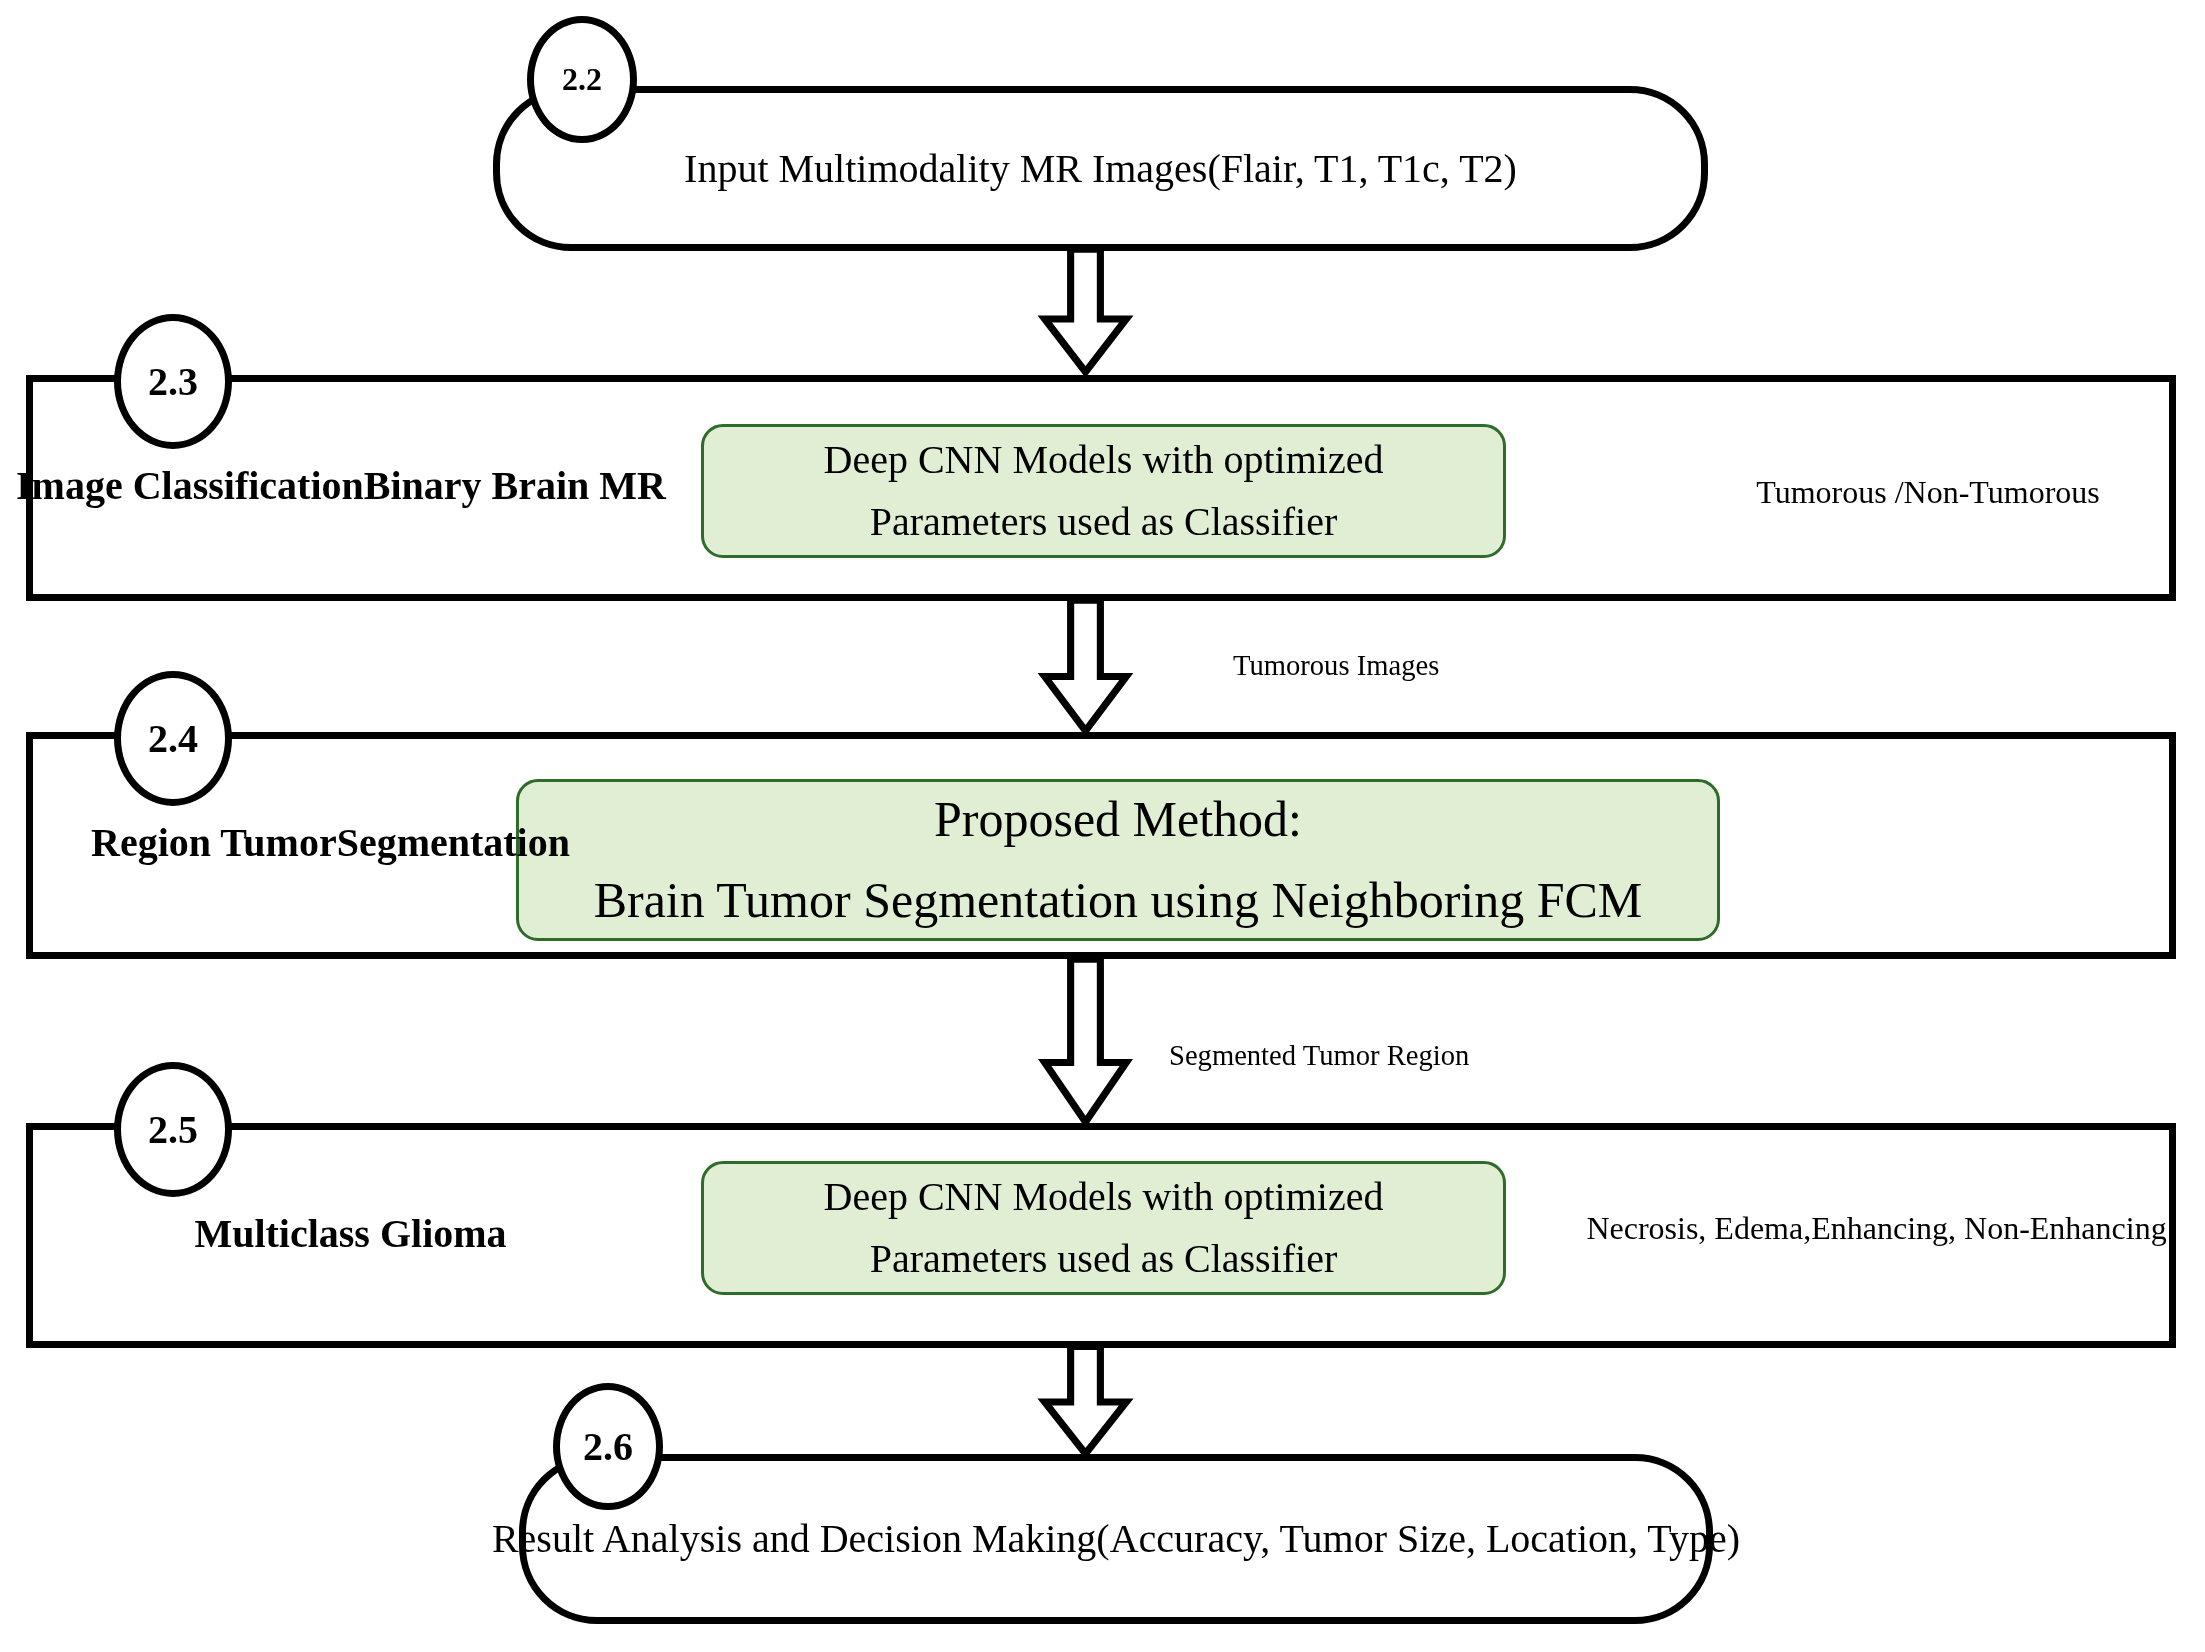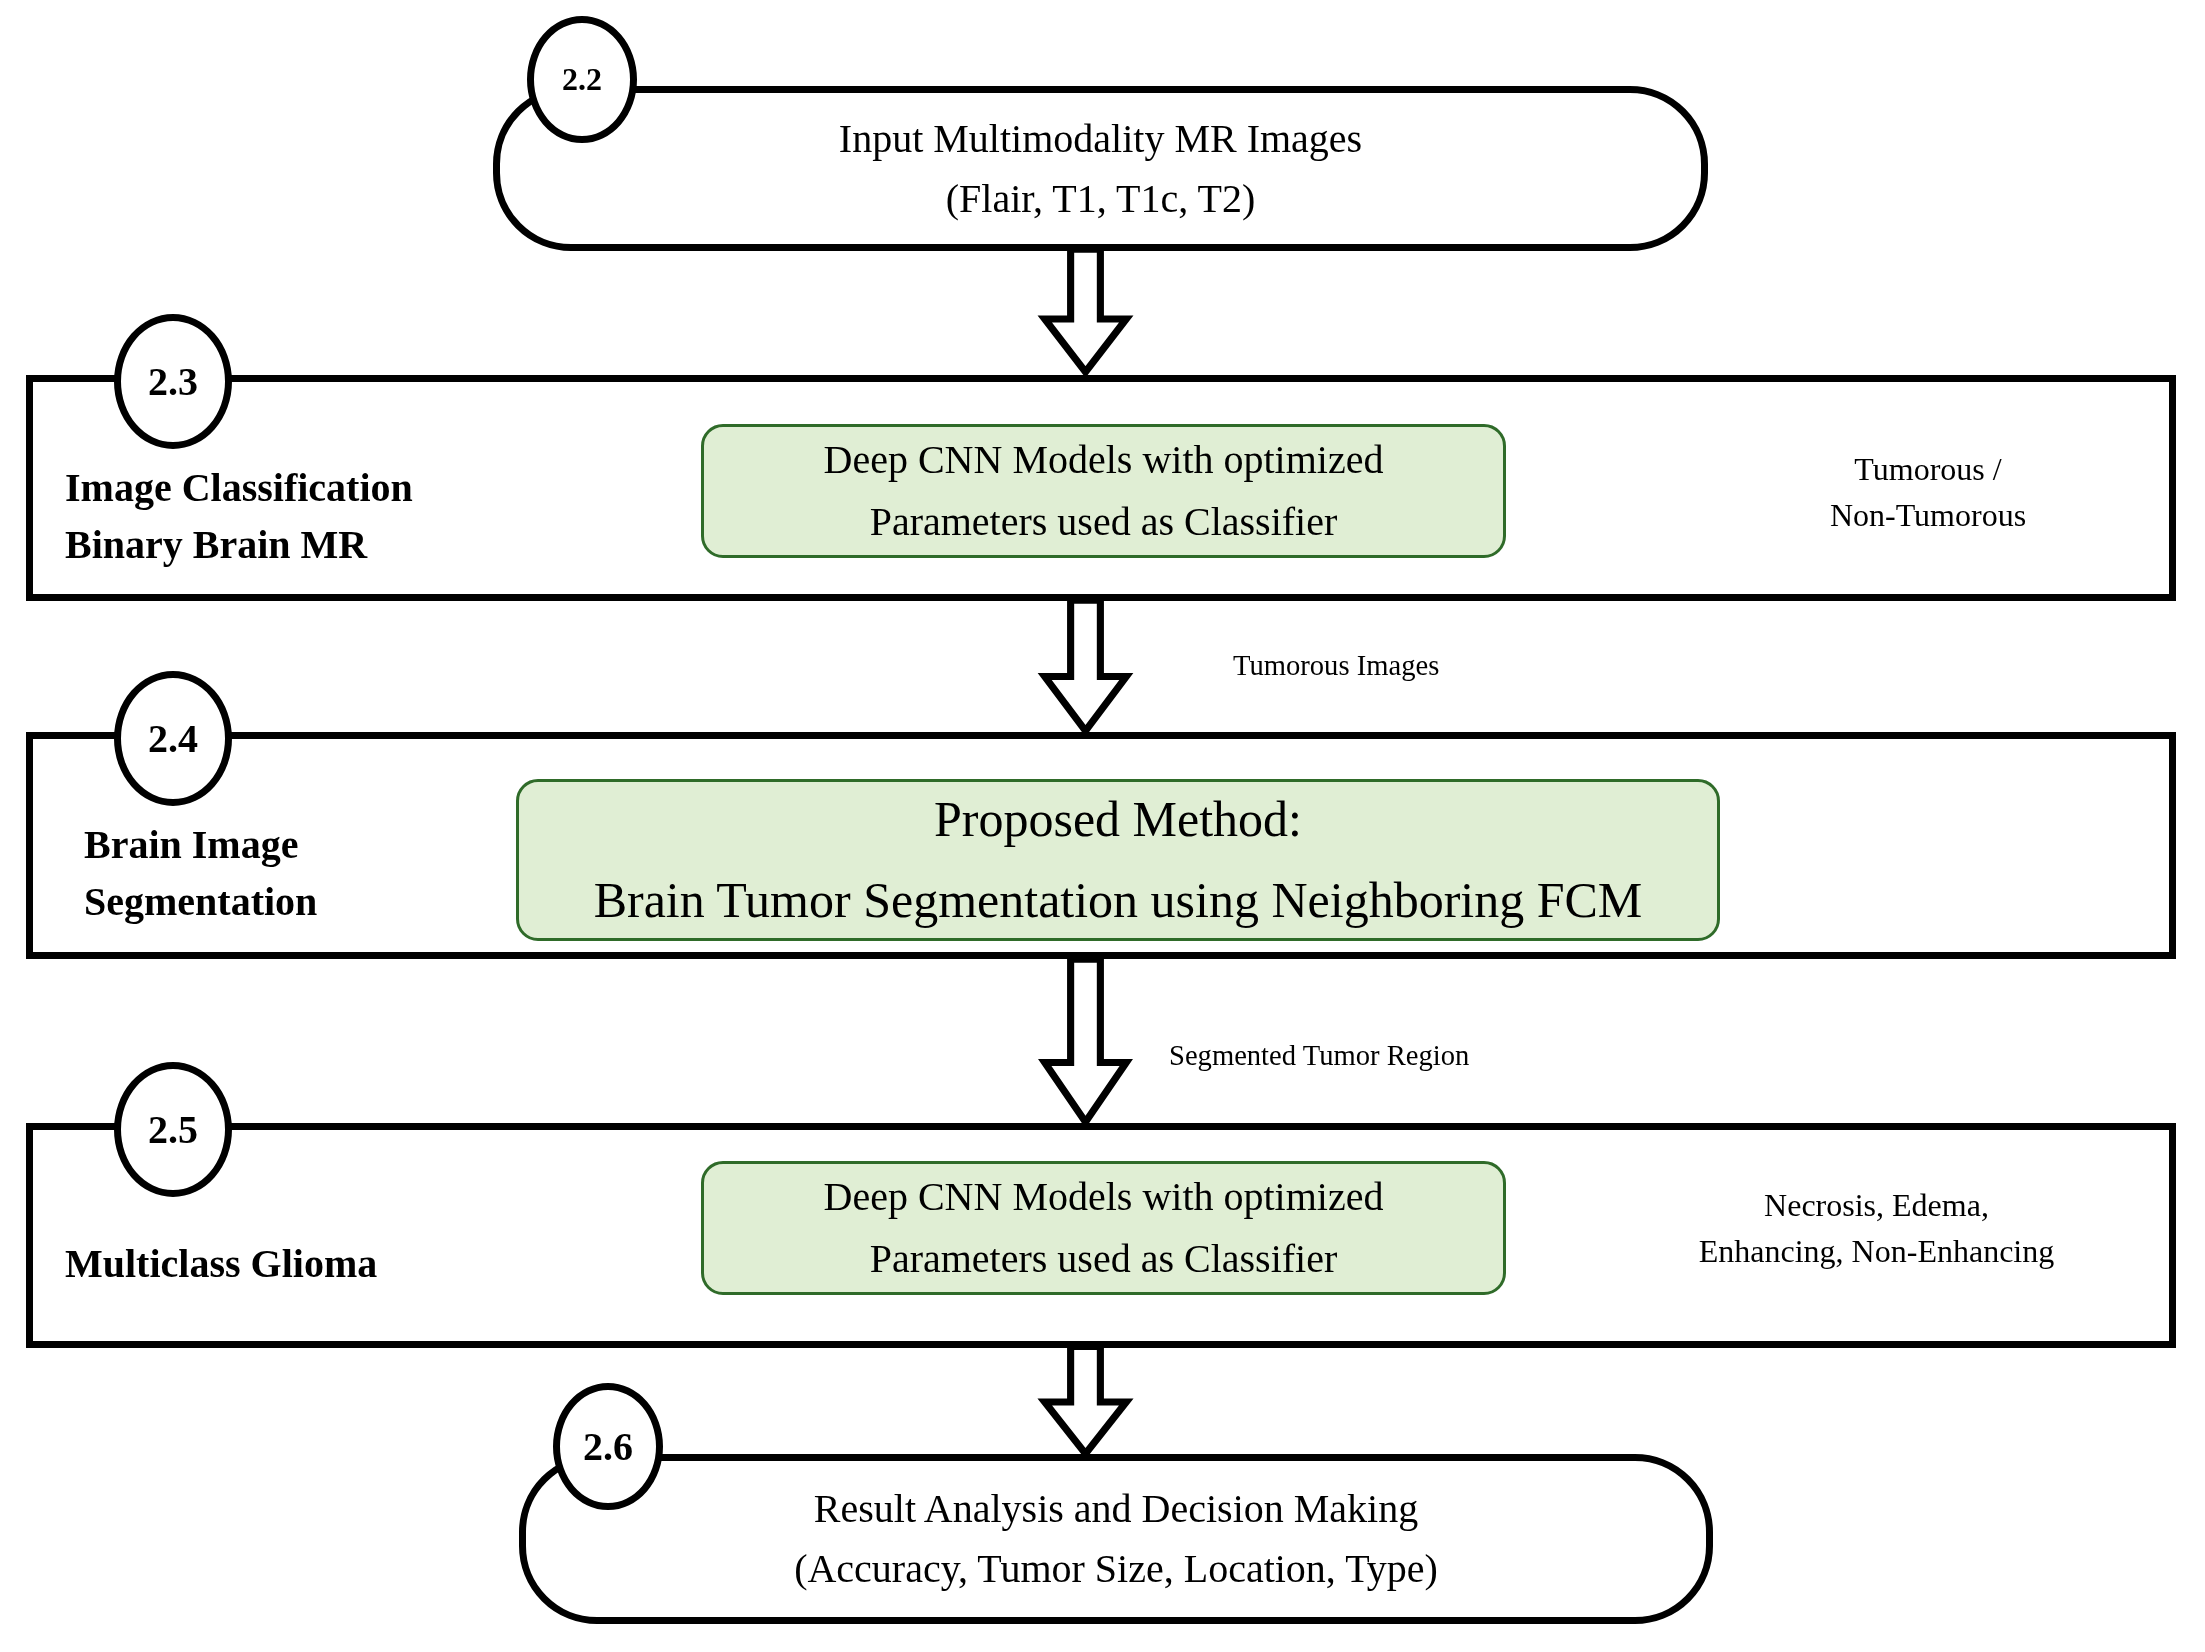--- a/index.html
+++ b/index.html
@@ -46,21 +46,21 @@
     border:3.2px solid #2f6b29;
     border-radius:22px;
     display:flex;flex-direction:column;
     align-items:center;justify-content:center;
     text-align:center;
     z-index:20;
   }
   .green-box .ln{display:block;white-space:nowrap;}
 
   
-  .txt{display:flex;flex-direction:column;justify-content:center;}
+  .txt{display:flex;flex-direction:row;justify-content:center;}
   .txt .ln{display:block;white-space:nowrap;}
 
   .stage-title{
     font-weight:bold;
     font-size:40px;
     line-height:1.42;
     text-align:left;
     z-index:25;
   }
   .stage-out{
@@ -134,21 +134,21 @@
     <span>Tumorous Images</span>
   </div>
 
   <div class="abs stage-rect" style="left:26px;top:732px;width:2150px;height:227px;"></div>
 
   <div class="abs step-circle" style="left:114px;top:671px;width:118px;height:135px;font-size:40px;">
     <span>2.4</span>
   </div>
 
   <div class="abs txt stage-title" style="left:84px;top:815px;width:493px;height:117px;">
-    <span class="ln">Brain Image</span>
+    <span class="ln">Region Tumor</span>
     <span class="ln">Segmentation</span>
   </div>
 
   <div class="abs green-box box-text-md" style="left:516px;top:779px;width:1204px;height:162px;">
     <span class="ln">Proposed Method:</span>
     <span class="ln">Brain Tumor Segmentation using Neighboring FCM</span>
   </div>
 
   <div class="abs arrow" style="left:1037px;top:959px;width:97px;height:167px;">
     <svg width="97" height="167" viewBox="0 0 150 258">

